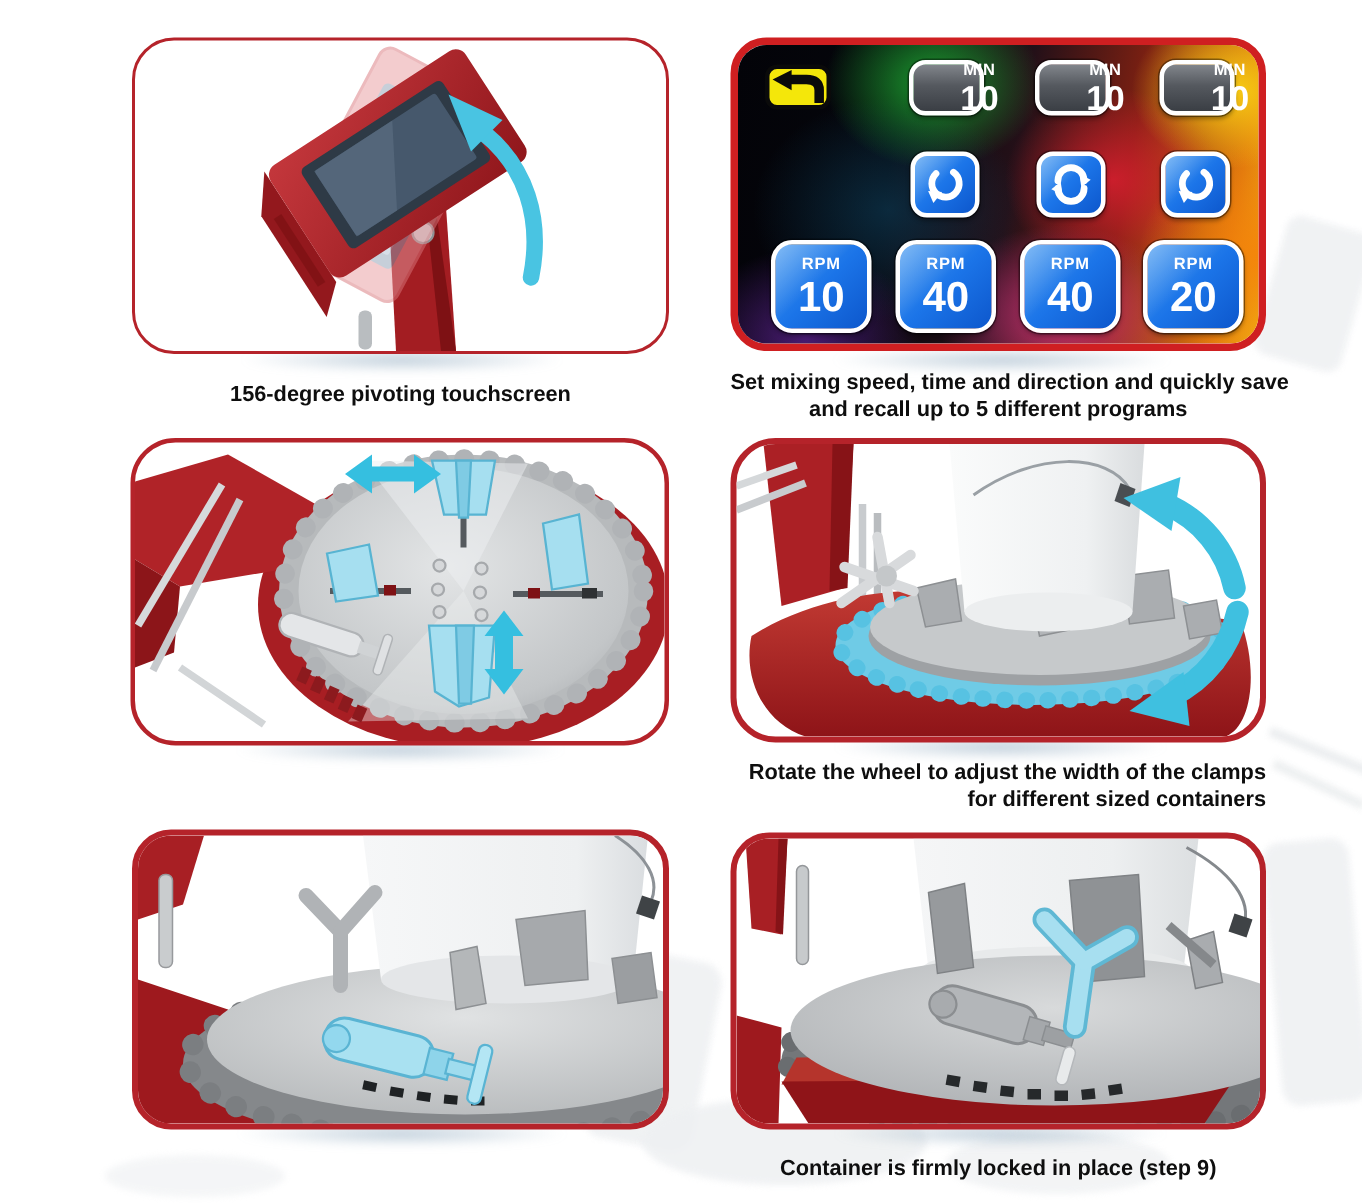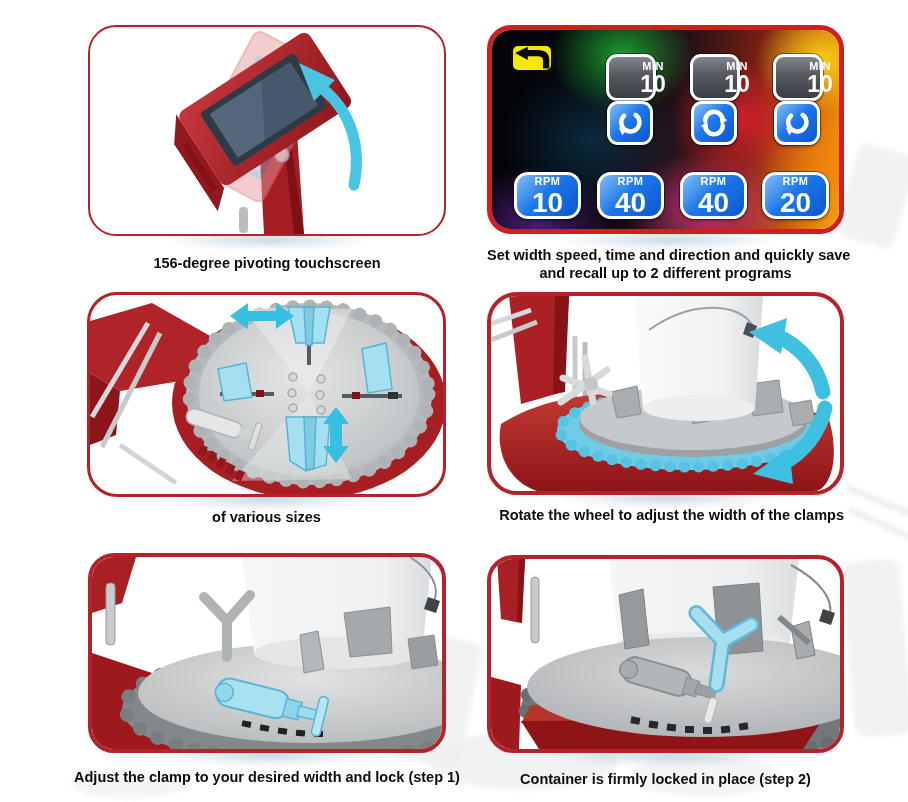--- a/index.html
+++ b/index.html
@@ -59,24 +59,24 @@
       radial-gradient(100px 80px at 45px 195px, rgba(110,40,170,.65), transparent 75%),
       radial-gradient(120px 100px at 100px 110px, rgba(15,70,100,.55), transparent 75%),
       linear-gradient(100deg,#030308 0%,#05060c 30%,#241018 52%,#7c2012 72%,#e07a0e 92%,#f0b414 100%);}
   .ts-btn{position:absolute;display:flex;flex-direction:column;align-items:center;justify-content:center;
     border:3px solid #fff;border-radius:12px;color:#fff;cursor:pointer;
     box-shadow:0 0 0 1px rgba(0,0,0,.4),0 2px 3px rgba(0,0,0,.35);padding:0;}
   .btn-blue{background:linear-gradient(135deg, rgba(255,255,255,.35), rgba(255,255,255,0) 45%),
             linear-gradient(135deg,#3f96f0 0%,#1b74e8 50%,#0d57cc 100%);}
   .btn-gray{background:linear-gradient(180deg,#82868c 0%,#55595f 45%,#3a3e44 100%);}
   .ts-btn .unit{font-size:11px;font-weight:700;line-height:13px;letter-spacing:.5px;}
-  .min-btn{width:47px;height:47px;top:24px;border-radius:11px;padding-left:44px;}
+  .min-btn{width:47px;height:37px;top:10px;border-radius:11px;padding-left:44px;}
   .min-btn .val{font-size:23px;font-weight:700;line-height:23px;}
   .dir-btn{width:46px;height:44px;top:71px;border-radius:11px;}
-  .rpm-btn{width:67px;height:47px;top:142px;border-radius:14px;}
+  .rpm-btn{width:67px;height:62px;top:130px;border-radius:14px;}
   .rpm-btn .val{font-size:28px;font-weight:700;line-height:29px;}
   .m1{left:114px;} .m2{left:198px;} .m3{left:281px;}
   .d1{left:115px;} .d2{left:199px;} .d3{left:282px;}
   .r1{left:22px;} .r2{left:105px;} .r3{left:188px;} .r4{left:270px;}
   .back-btn{position:absolute;left:18px;top:13px;width:44px;height:30px;background:#f4e70a;
     border:3px solid #0a0a0a;border-radius:8px;display:flex;align-items:center;justify-content:center;
     cursor:pointer;padding:0;box-sizing:border-box;}
   .dir-btn svg{display:none;width:30px;height:30px;}
   .dir-btn[data-icon="rotate-ccw-icon"] svg.ccw{display:block;}
   .dir-btn[data-icon="rotate-cycle-icon"] svg.cycle{display:block;}
@@ -449,29 +449,26 @@
             <line x1="0" y1="2" x2="26" y2="-18"></line>
         </g>
       </g>
     </svg>
   </div>
 
   <div class="cap c1">
     <div class="ln">156-degree pivoting touchscreen</div>
   </div>
   <div class="cap c2">
-    <div class="ln">Set width speed, time and direction and quickly save</div>
-    <div class="ln">and recall up to 2 different programs</div>
+    <div class="ln">Set mixing speed, time and direction and quickly save</div>
+    <div class="ln">and recall up to 5 different programs</div>
   </div>
   <div class="cap c3">
-    <div class="ln">of various sizes</div>
   </div>
   <div class="cap c4">
     <div class="ln">Rotate the wheel to adjust the width of the clamps</div>
-  </div>
-  <div class="cap c5">
-    <div class="ln">Adjust the clamp to your desired width and lock (step 1)</div>
+    <div class="ln">for different sized containers</div>
   </div>
   <div class="cap c6">
-    <div class="ln">Container is firmly locked in place (step 2)</div>
+    <div class="ln">Container is firmly locked in place (step 9)</div>
   </div>
 
 </div>
 
 </body></html>

